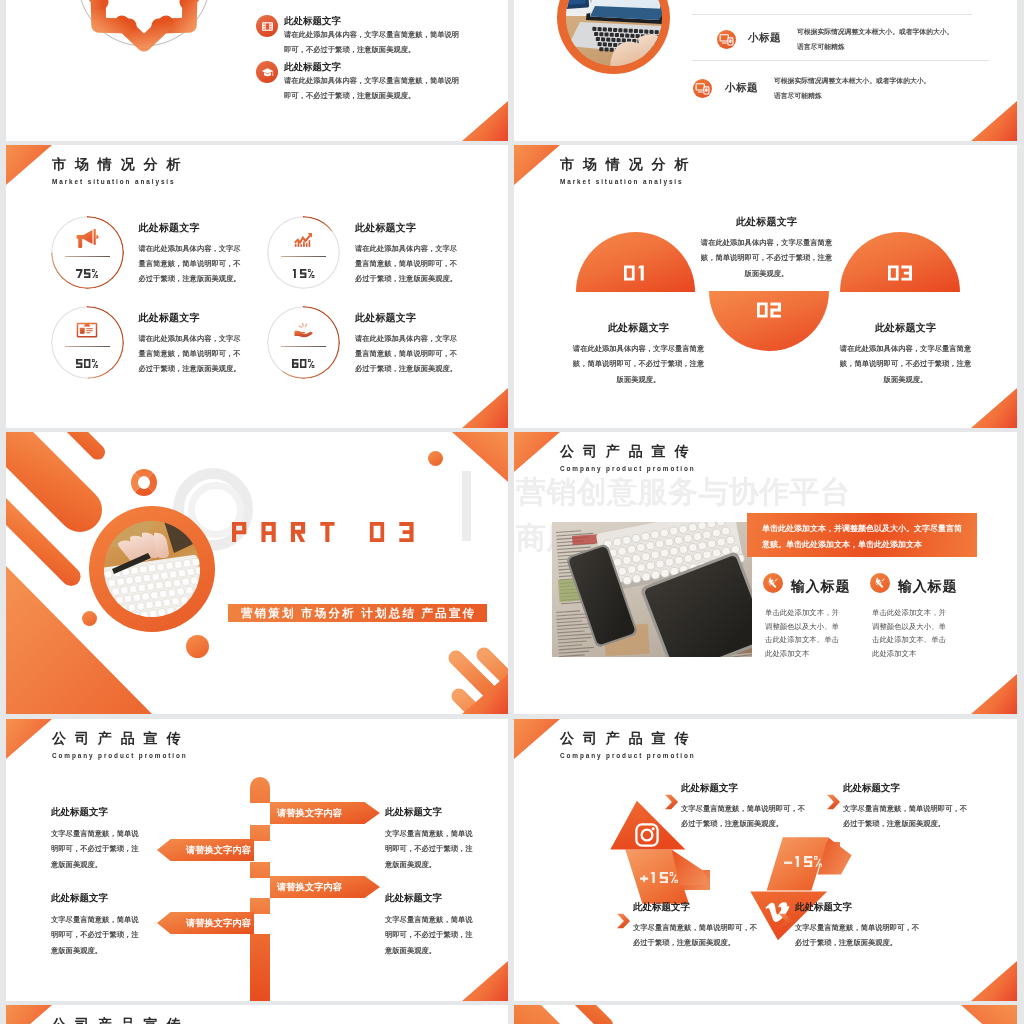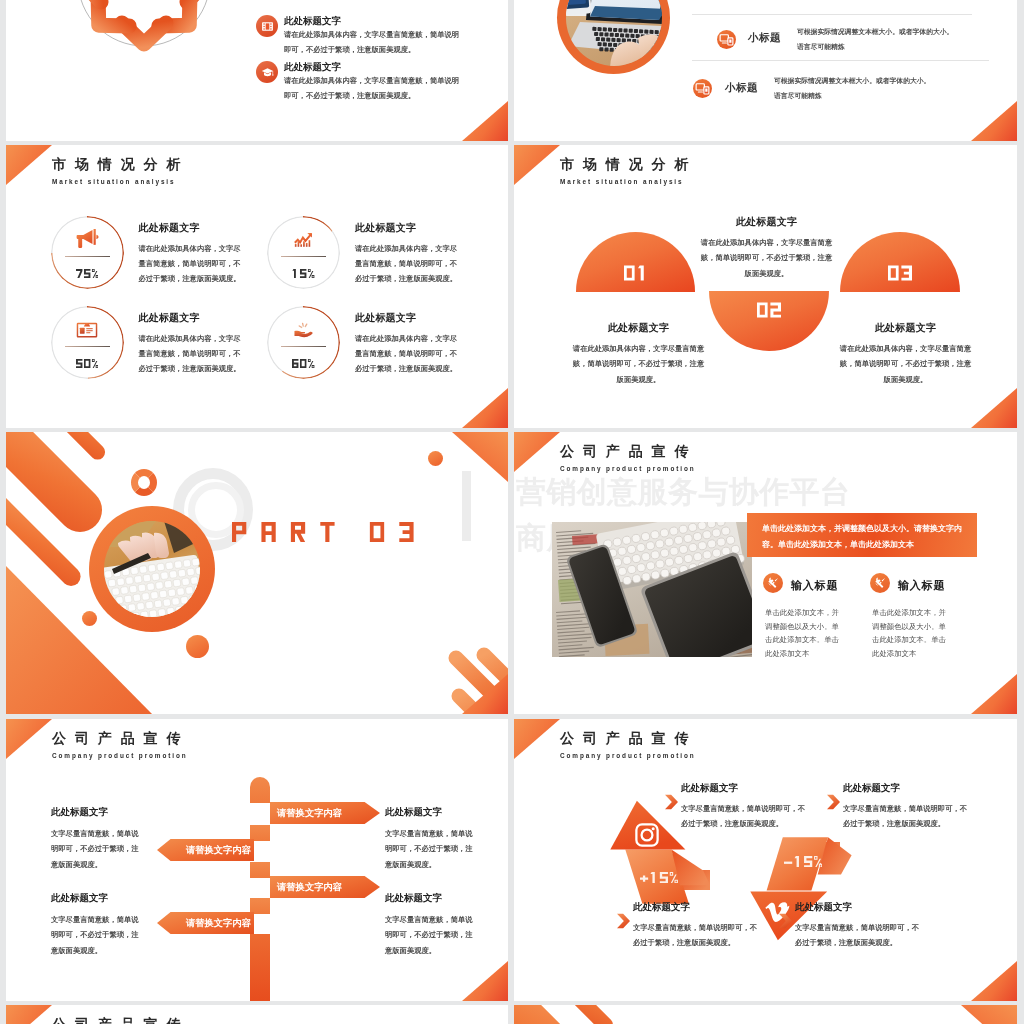--- a/index.html
+++ b/index.html
@@ -82,21 +82,21 @@
      letter-spacing:0.4px;line-height:1;white-space:nowrap;}
   .s6-wm2{position:absolute;left:2px;top:91px;font-size:30px;font-weight:700;color:#eeeeee;
      letter-spacing:0.4px;line-height:1;white-space:nowrap;}
   .s6-photo{position:absolute;left:38px;top:90px;width:200px;height:135px;overflow:hidden;}
   .s6-banner{position:absolute;left:233px;top:81px;width:230px;height:44px;box-sizing:border-box;
      padding:8px 15px 0 15px;background:linear-gradient(100deg,#f2783a 0%,#ea4f1f 55%,#f2793b 100%);
      color:#fff;font-size:8px;font-weight:700;line-height:2.05;}
   .s6-col{position:absolute;width:104px;}
   .s6-icon{position:absolute;width:20px;height:20px;border-radius:50%;
      background:linear-gradient(150deg,#f2833f,#e75c27);display:flex;align-items:center;justify-content:center;}
-  .s6-ctitle{position:absolute;font-size:11px;font-weight:700;color:#222;white-space:nowrap;letter-spacing:0.8px;}
+  .s6-ctitle{position:absolute;font-size:14px;font-weight:700;color:#222;white-space:nowrap;letter-spacing:0.8px;}
   .s6-cbody{position:absolute;font-size:7.4px;font-weight:400;color:#4d4d4d;line-height:1.84;width:75px;}
 
   
   .s5-bigdiag{position:absolute;left:0;top:134px;width:146px;height:148px;
      background:linear-gradient(135deg,#f59353,#ed6630);clip-path:polygon(0 0,100% 100%,0 100%);}
   .s5-bar{position:absolute;border-radius:22px;
      background:linear-gradient(160deg,#f59353 0%,#f07334 55%,#e85b27 100%);transform-origin:50% 50%;transform:rotate(45deg);}
   .s5-bar1{left:-47px;top:15px;width:160px;height:44px;}
   .s5-bar2{left:3px;top:-21px;width:110px;height:15px;}
   .s5-bar3{left:-46px;top:93px;width:138px;height:19px;}
@@ -664,20 +664,21 @@
     <div class="s5-part" id="s5part">
         <svg viewBox="0 0 127.1 14" width="181.6" height="20" fill="#e2572a" style="display:block">
           <path transform="translate(0,0)" d="M0 0h10v8.6H2.9V14H0V0zm2.9 2.7v3.3h4.2V2.7H2.9z"></path>
           <path transform="translate(20.6,0)" d="M0 0h10v14H7.1V9.1H2.9V14H0V0zm2.9 2.7v3.7h4.2V2.7H2.9z"></path>
           <path transform="translate(41.2,0)" d="M0 0h10v8.2H6.9l3.1 5.8H6.8L3.9 8.2H2.9V14H0V0zm2.9 2.7v2.8h4.2V2.7H2.9z"></path>
           <path transform="translate(61.800000000000004,0)" d="M0 0h10v2.7H6.4V14H3.5V2.7H0V0z"></path>
           <path transform="translate(96.5,0)" d="M0 0h10v14H0V0zm2.6 2.6v8.8h4.8V2.6H2.6z"></path>
           <path transform="translate(117.1,0)" d="M0 0h10v14H0v-2.6h7.1v-3H2.3V5.8h4.8v-3H0V0z"></path>
         </svg>
       </div>
+    <div class="s5-tags">营销策划  市场分析  计划总结  产品宣传</div>
   </div>
   <div class="slide c2 r3">
     <div class="corner-tl"></div>
     <div class="corner-br"></div>
     <div class="hd" style="left:46px;top:12px">
       <div class="t1">公 司 产 品 宣 传</div>
       <div class="t2">Company product promotion</div>
     </div>
     <div class="s6-wm1">营销创意服务与协作平台</div>
     <div class="s6-wm2">商用</div>
@@ -894,21 +895,21 @@
           </g>
           <g transform="rotate(-19 62 78)">
             <rect x="30" y="22" width="44" height="96" rx="6" fill="#8e8b86"></rect>
             <rect x="32" y="24" width="40" height="92" rx="5" fill="url(#scr)"></rect>
           </g>
           <g transform="rotate(-21 150 100)">
             <rect x="104" y="46" width="104" height="96" rx="6" fill="#9b9792"></rect>
             <rect x="107" y="49" width="98" height="90" rx="5" fill="url(#scr)"></rect>
           </g>
         </svg></div>
-    <div class="s6-banner">单击此处添加文本，并调整颜色以及大小。请替换文字内容。单击此处添加文本，单击此处添加文本</div>
+    <div class="s6-banner">单击此处添加文本，并调整颜色以及大小。文字尽量言简意赅。单击此处添加文本，单击此处添加文本</div>
     <div id="s6cols">
         <div class="s6-col" style="left: 249px; top: 141px;">
           <div class="s6-icon" style="left:0;top:0">
             <svg viewBox="0 0 24 24" width="14" height="14">
               <g fill="#fff">
                 <path d="M5.3 3.2l3.3 3.3-1.9 1.9L3.4 5.1 5 3.5z" opacity="0"></path>
                 <path d="M7.6 2.6a4.6 4.6 0 0 0-2 5.5L4 9.6l1.9 1.9 1.6-1.6a4.6 4.6 0 0 0 5.6-1.9L10.4 5.4 9 6.8 7.3 5.1l1.4-1.4z"></path>
                 <path d="M6.2 11l9.4 9.4 2.2-2.2L8.4 8.8z"></path>
                 <path d="M20.8 3.3l-6 4.6 1.4 1.4 4.6-6z"></path>
                 <path d="M13.2 9.9l1.6 1.6-2 2-1.6-1.6z"></path>

